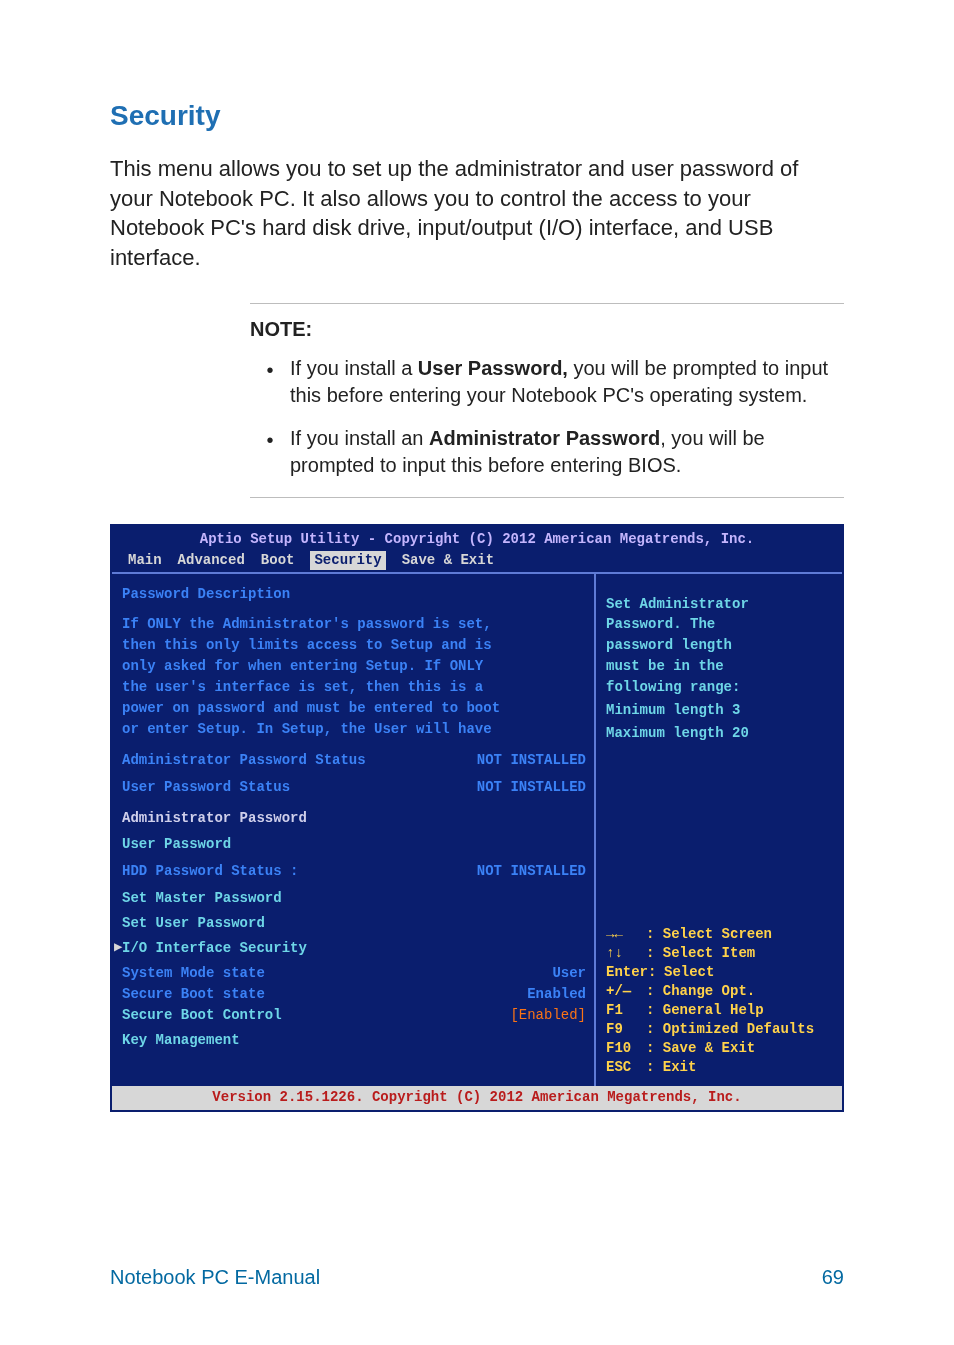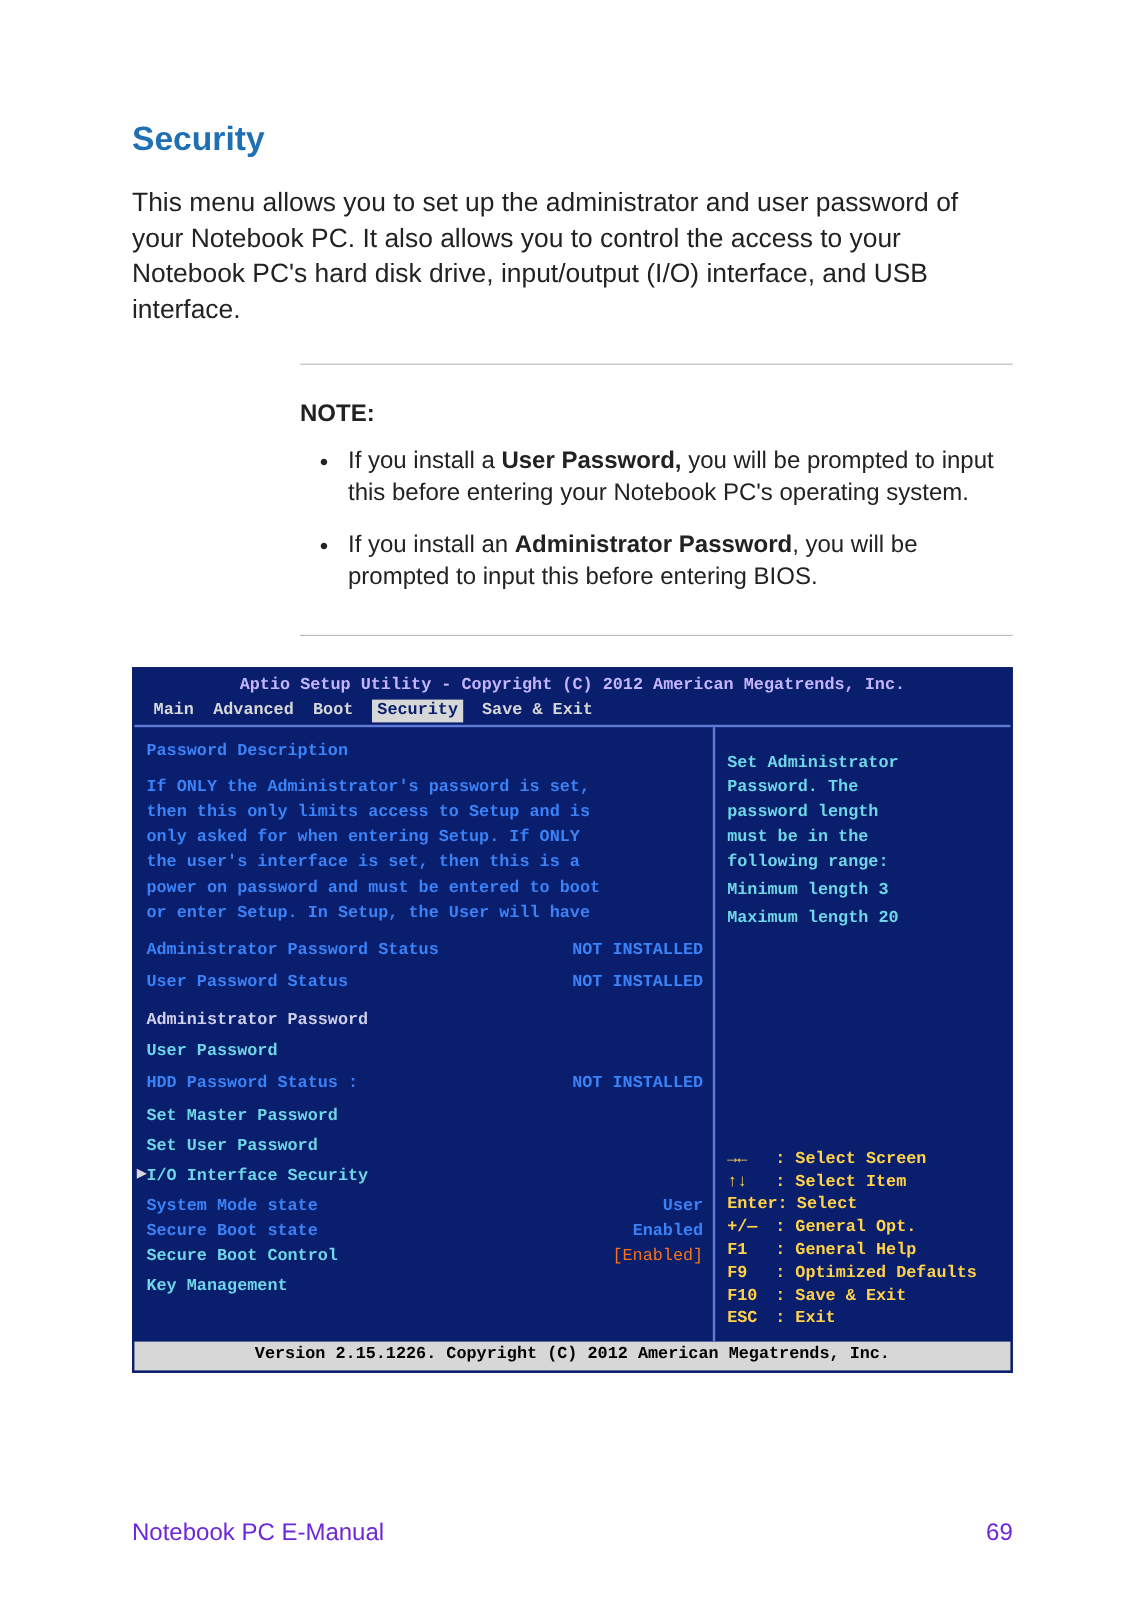--- a/index.html
+++ b/index.html
@@ -25,21 +25,21 @@
   }
   .intro {
     font-size: 22px;
     line-height: 1.35;
     margin-bottom: 30px;
   }
   .note-block {
     margin-left: 140px;
     border-top: 1px solid #bdbdbd;
     border-bottom: 1px solid #bdbdbd;
-    padding: 30px 0;
+    padding: 14px 0;
     margin-bottom: 26px;
   }
   .note-title {
     font-weight: 700;
     font-size: 20px;
     margin-bottom: 14px;
   }
   .note-ul {
     list-style: none;
     padding: 0;
@@ -124,37 +124,37 @@
   }
   .cursor-row .arrow {
     position: absolute;
     left: -8px;
     top: 0;
     color: #d7d7d7;
   }
   .bios-footer {
     text-align: center;
     background: #d7d7d7;
-    color: #000000;
+    color: #b91c1c;
     font-weight: bold;
     padding: 2px 0 3px;
   }
   .help-line { display: flex; }
   .help-key { width: 40px; flex: 0 0 40px; }
 
   
   .page-footer {
     position: absolute;
     bottom: 56px;
     left: 110px;
     right: 110px;
     display: flex;
     justify-content: space-between;
     font-size: 20px;
-    color: #6d28d9;
+    color: #0369a1;
   }
 </style>
 </head>
 <body>
 
 <div class="page">
 
   <div class="heading">Security</div>
 
   <div class="intro">This menu allows you to set up the administrator and user password of your Notebook PC. It also allows you to control the access to your Notebook PC's hard disk drive, input/output (I/O) interface, and USB interface.</div>
@@ -269,21 +269,21 @@
           <div class="help-line">
               <span class="help-key">↑↓</span>
               <span>: Select Item</span>
             </div>
           <div class="help-line">
               <span class="help-key" style="width:58px;flex:0 0 58px">Enter:</span>
               <span>Select</span>
             </div>
           <div class="help-line">
               <span class="help-key">+/—</span>
-              <span>: General Opt.</span>
+              <span>: Change Opt.</span>
             </div>
           <div class="help-line">
               <span class="help-key">F1</span>
               <span>: General Help</span>
             </div>
           <div class="help-line">
               <span class="help-key">F9</span>
               <span>: Optimized Defaults</span>
             </div>
           <div class="help-line">

